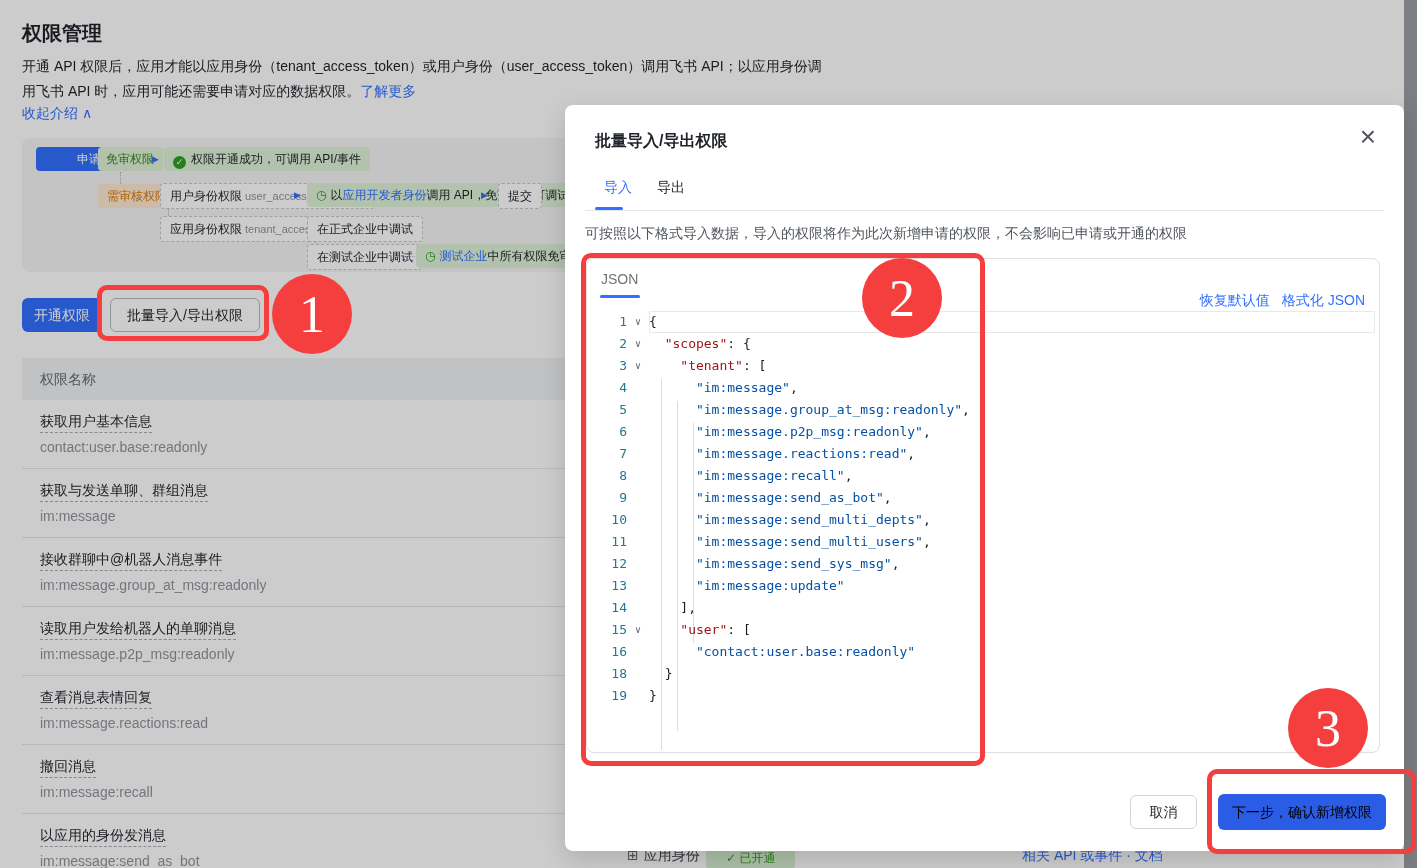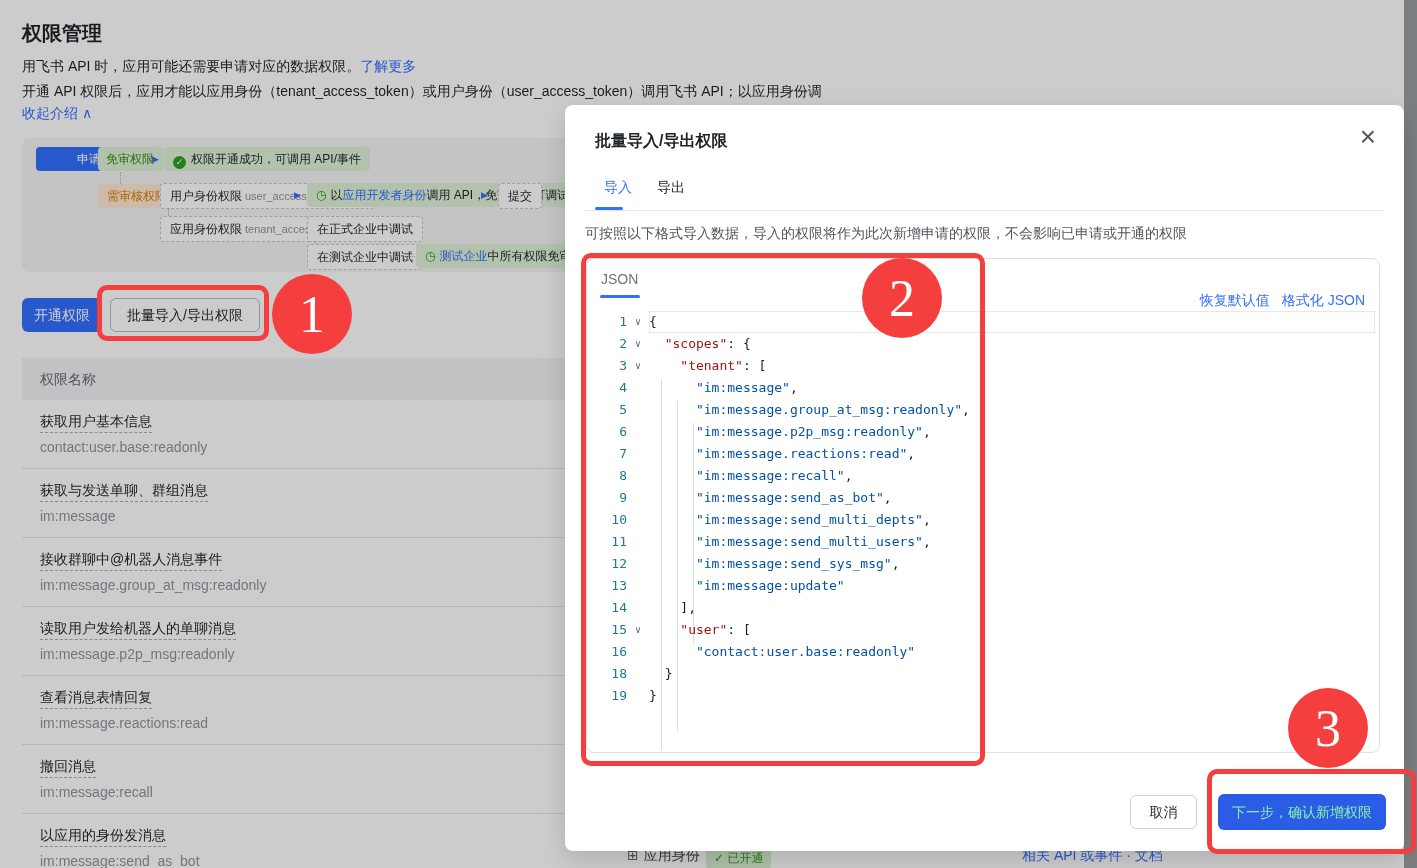--- a/index.html
+++ b/index.html
@@ -42,21 +42,21 @@
   .pt-row{height:69px;border-bottom:1px solid #e5e6eb;padding-left:18px;box-sizing:border-box;}
   .pt-name{display:inline-block;font-size:14px;color:#1f2329;margin-top:13px;
            border-bottom:1px dashed #a9adb3;padding-bottom:1px;}
   .pt-code{font-size:14px;color:#8f959e;margin-top:6px;}
 
   
   .peek{top:847px;font-size:14px;}
   .peek-id{left:627px;color:#41464d;}
   .peek-icon{color:#646a73;margin-right:5px;}
   .badge-open{left:706px;background:#d9f0d2;color:#2ea121;font-size:12px;height:22px;line-height:22px;
-              padding:0 8px;border-radius:4px;}
+              padding:0 20px;border-radius:4px;}
   .peek-links{left:1022px;}
 
   
   .mask{position:absolute;inset:0;background:rgba(0,0,0,0.2);z-index:2;}
   .scroll-strip{position:absolute;right:0;top:0;bottom:0;width:13px;background:#7b7e82;z-index:3;}
 
   
   .modal{position:absolute;left:565px;top:105px;width:839px;height:746px;background:#fff;border-radius:8px;
          z-index:4;box-shadow:0 8px 24px rgba(0,0,0,0.15);}
   .m-title{left:30px;top:26px;font-size:16px;font-weight:bold;color:#1f2329;}
@@ -83,43 +83,43 @@
   .cl.active::after{content:'';position:absolute;left:62px;right:4px;top:0;bottom:0;border:1px solid #e6e8ea;}
   .tk-p{color:#1b1b1b;} .tk-k{color:#a31515;} .tk-v{color:#0451a5;}
   .guide{position:absolute;border-left:1px solid #dadde0;width:0;}
   .g1{left:74px;top:74px;height:374px;}
   .g2{left:90px;top:96px;height:330px;}
   .g3{left:106px;top:118px;height:220px;}
 
   
   .btn-cancel{left:565px;top:690px;width:67px;height:34px;line-height:32px;background:#fff;
               border:1px solid #d0d3d6;color:#1f2329;}
-  .btn-next{left:653px;top:689px;height:36px;line-height:36px;padding:0 14px;background:#2b5ce5;color:#86efac;font-size:14px;}
+  .btn-next{left:653px;top:689px;height:36px;line-height:36px;padding:0 14px;background:#2b5ce5;color:#000000;font-size:14px;}
 
   
   .rbox{position:absolute;border:5px solid #f53f3f;border-radius:10px;z-index:5;}
   .rbox1{left:97px;top:285px;width:162px;height:46px;}
   .rbox2{left:581px;top:253px;width:394px;height:503px;}
   .rbox3{left:1207px;top:769px;width:199px;height:75px;}
   .rcircle{position:absolute;width:80px;height:80px;border-radius:50%;background:#f53f3f;z-index:6;
            color:#fff;font-family:"Liberation Serif","DejaVu Serif",serif;font-size:52px;
            display:flex;align-items:center;justify-content:center;}
   .rc1{left:272px;top:274px;}
   .rc2{left:862px;top:258px;}
   .rc3{left:1288px;top:688px;}
 </style>
 </head>
 <body>
 
 <div class="page">
   <div class="abs pg-title">权限管理</div>
 
   <div class="abs pg-intro">
+    <div>开通 API 权限后，应用才能以应用身份（tenant_access_token）或用户身份（user_access_token）调用飞书 API；以应用身份调</div>
     <div><span>用飞书 API 时，应用可能还需要申请对应的数据权限。</span><span class="lnk">了解更多</span></div>
-    <div>开通 API 权限后，应用才能以应用身份（tenant_access_token）或用户身份（user_access_token）调用飞书 API；以应用身份调</div>
   </div>
   <div class="abs pg-collapse lnk">收起介绍 ∧</div>
 
   <div class="abs flow-card">
     <div class="fnode fn-blue" style="left:14px;top:9px;padding-left:41px;">申请权限</div>
     <div class="fdot-h" style="left:62px;top:21px;width:14px;"></div>
     <div class="fnode fn-green-pill" style="left:76px;top:9px;">免审权限</div>
     <div class="farrow" style="left:130px;top:16px;">▶</div>
     <div class="fnode fn-greenbox" style="left:142px;top:9px;"><span class="fcheck">✓</span><span>权限开通成功，可调用 API/事件</span></div>
 

